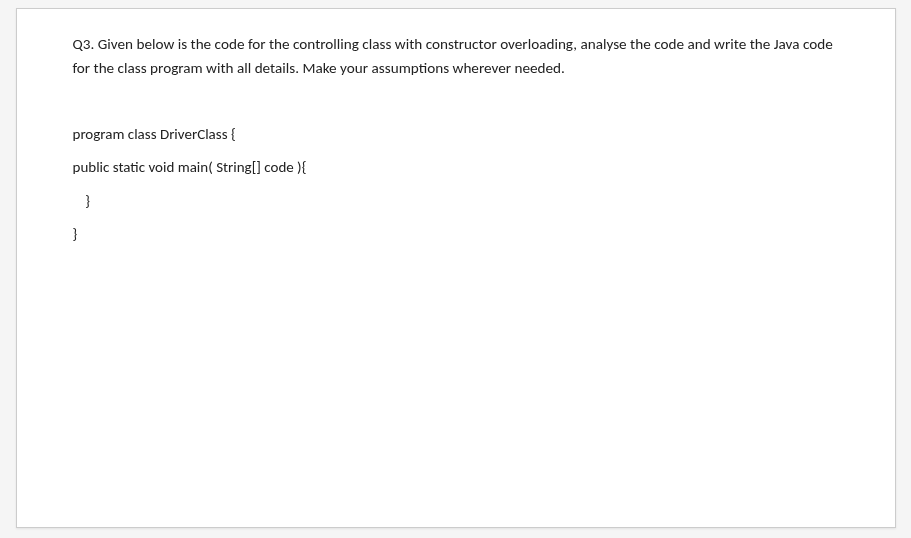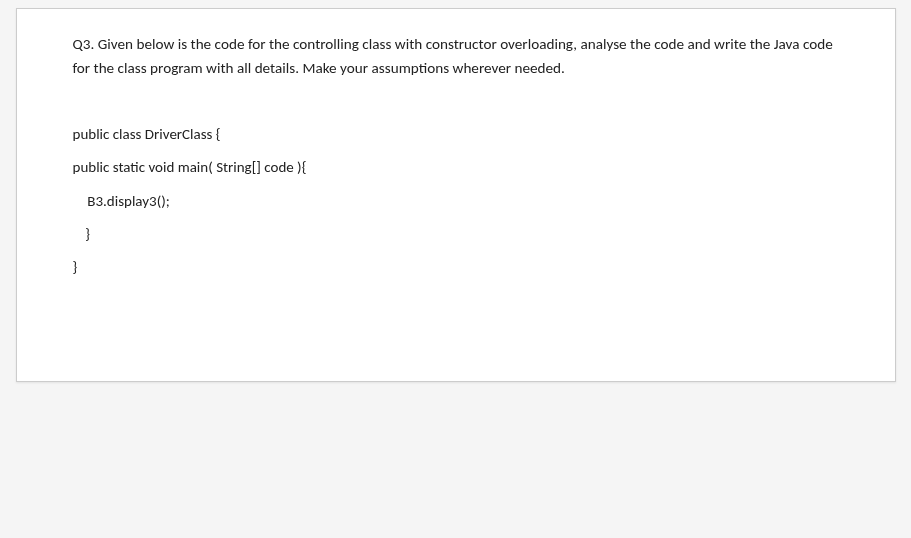--- a/index.html
+++ b/index.html
@@ -14,21 +14,21 @@
       height: 538px;
       overflow: hidden;
       padding: 8px 4px;
     }
     .page {
       background: #ffffff;
       border: 1px solid #ccc;
       box-shadow: 0 1px 2px rgba(0,0,0,0.08);
       margin: 0 auto;
       width: 880px;
-      height: 374px;
+      height: 520px;
       padding: 24px 56px;
       position: relative;
     }
     .question-text {
       font-size: 15.2px;
       line-height: 1.55;
       color: #222;
       margin-bottom: 38px;
     }
     .code-block {
@@ -47,19 +47,18 @@
       padding-left: 6px;
     }
   </style>
 </head>
 <body>
 
 <div class="page">
   <div class="question-text">Q3. Given below is the code for the controlling class with constructor overloading, analyse the code and write the Java code for the class program with all details. Make your assumptions wherever needed.</div>
 
   <div class="code-block">
-    <div class="code-line">public class DriverClass {</div>
+    <div class="code-line">program class DriverClass {</div>
     <div class="code-line">public static void main( String[] code ){</div>
-    <div class="code-line indent1">  B3.display3();</div>
     <div class="code-line indent2">  }</div>
     <div class="code-line">}</div>
   </div>
 </div>
 
 </body></html>

